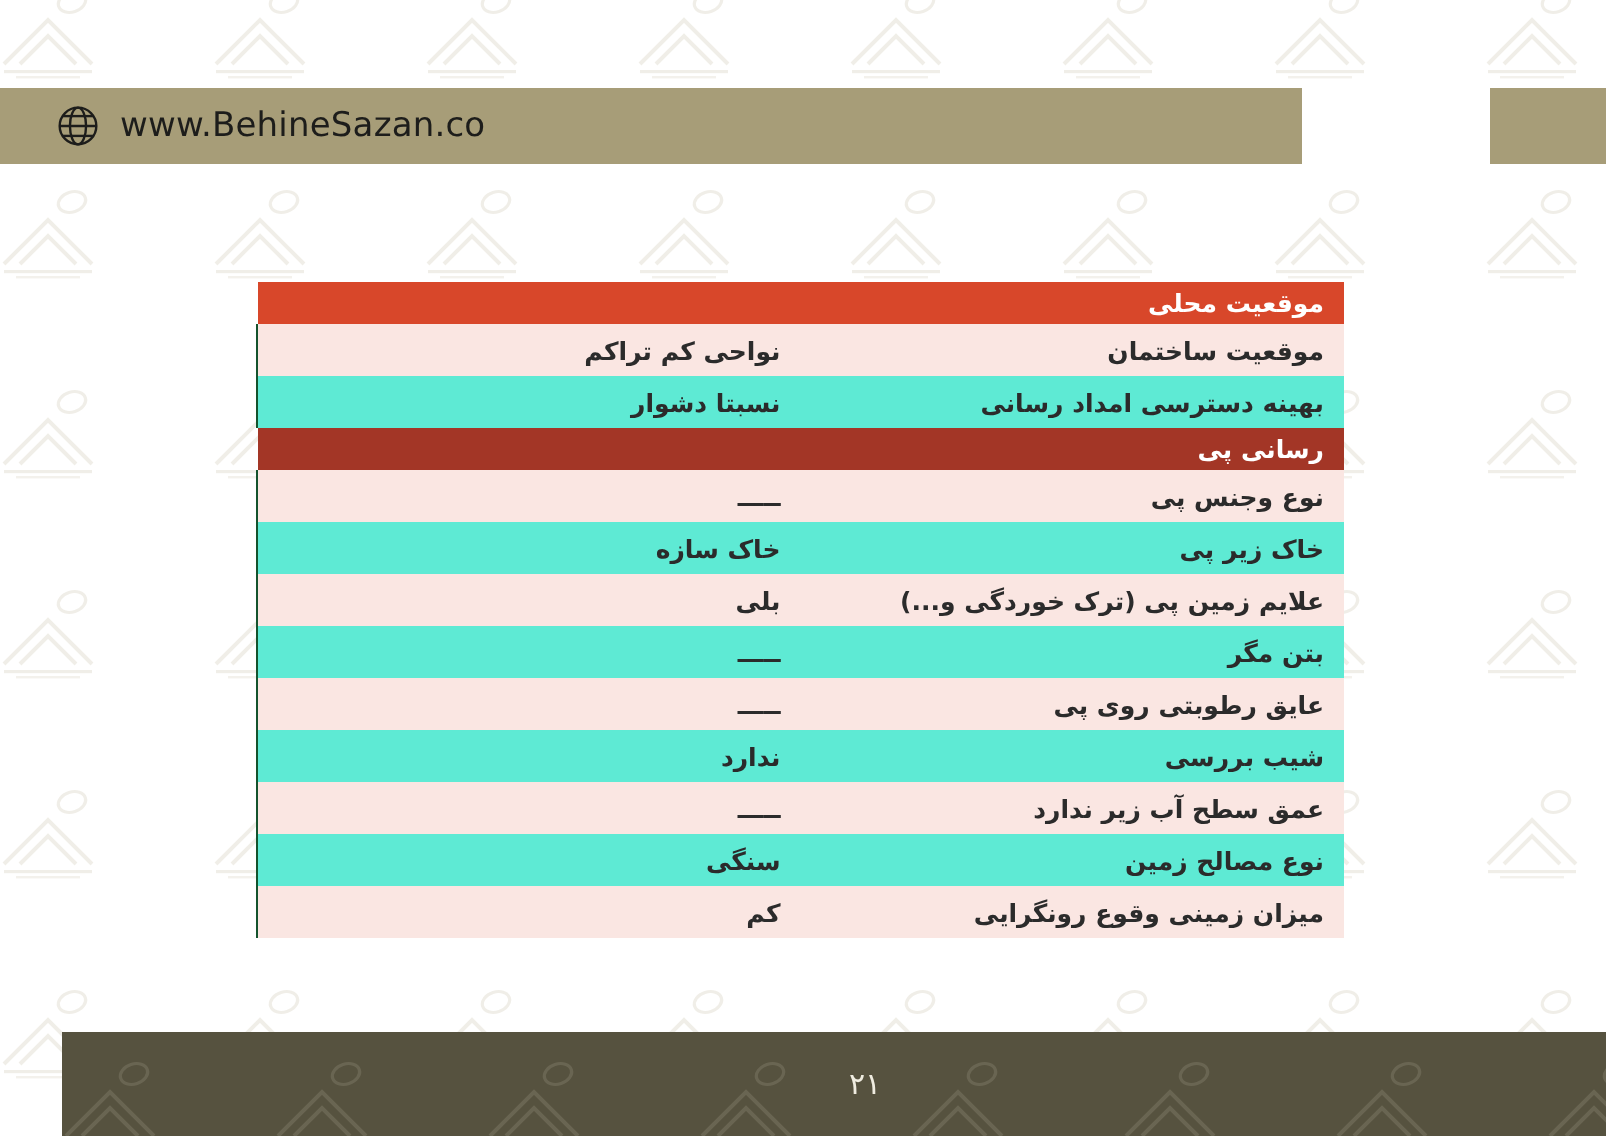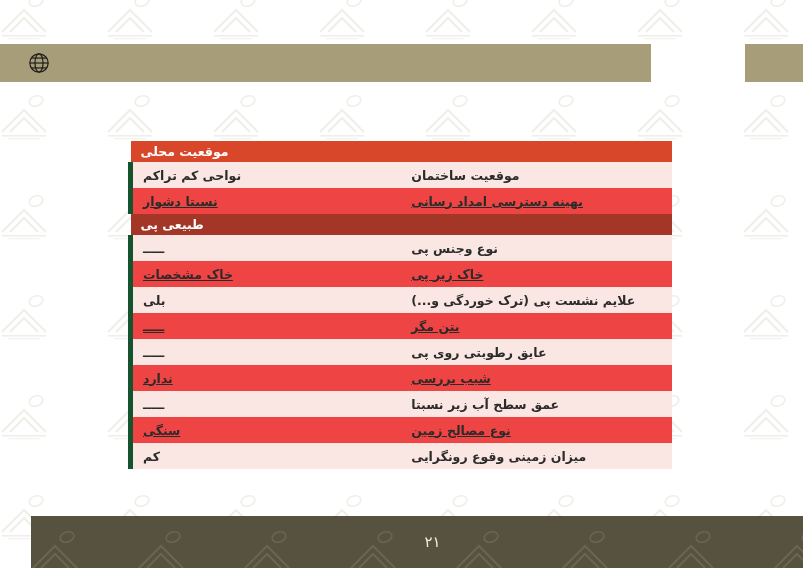--- a/index.html
+++ b/index.html
@@ -121,21 +121,21 @@
     direction: rtl;
   }
   .tbl {
     width: 100%;
     border-collapse: collapse;
     table-layout: fixed;
   }
   .tbl td {
     height: 26px;
     padding: 0 10px;
-    text-align: left;
+    text-align: right;
     vertical-align: middle;
     font-size: 12.5px;
     font-weight: bold;
     color: #2b2b2b;
     border: none;
   }
   .col-label { width: 50%; }
   .col-value { width: 50%; border-left: 1px solid #ffffff; }
 
   tr.section-head td {
@@ -143,22 +143,22 @@
     color: #ffffff;
     font-size: 12.5px;
     font-weight: bold;
     height: 21px;
     border: none;
   }
   tr.section-head.dark td {
     background: #a33626;
   }
   tr.row-a td { background: #fae6e2; }
-  tr.row-b td { background: #ef4444; text-decoration: underline; }
-  tr.row-a td.col-value, tr.row-b td.col-value { border-left: 5px solid #14532d; }
+  tr.row-b td { background: #5eead4; }
+  tr.row-a td.col-value, tr.row-b td.col-value { border-left: 1px solid #14532d; }
 
   
   .footer {
     position: absolute;
     left: 0;
     bottom: 0;
     width: 803px;
     height: 52px;
     background: #56523f;
     z-index: 2;
@@ -727,66 +727,67 @@
   <div class="globe-icon">
     <svg viewBox="0 0 24 24" fill="none" stroke="#1d1d1b" stroke-width="1.3">
       <circle cx="12" cy="12" r="10"></circle>
       <ellipse cx="12" cy="12" rx="4.4" ry="10"></ellipse>
       <line x1="2" y1="12" x2="22" y2="12"></line>
       <line x1="3.6" y1="6.6" x2="20.4" y2="6.6"></line>
       <line x1="3.6" y1="17.4" x2="20.4" y2="17.4"></line>
     </svg>
   </div>
 
+  <div class="site-url">www.BehineSazan.co</div>
 
 
 
   <div class="table-wrap">
     <table class="tbl" id="survey-table">
       <tbody id="survey-tbody">
           <tr class="section-head">
             <td colspan="2">موقعیت محلی</td>
           </tr>
           <tr class="row-a">
             <td class="col-label">موقعیت ساختمان</td>
             <td class="col-value">نواحی کم تراکم</td>
           </tr>
           <tr class="row-b">
             <td class="col-label">بهینه دسترسی امداد رسانی</td>
             <td class="col-value">نسبتا دشوار</td>
           </tr>
           <tr class="section-head dark">
-            <td colspan="2">طبیعی پی</td>
+            <td colspan="2">رسانی پی</td>
           </tr>
           <tr class="row-a">
             <td class="col-label">نوع وجنس پی</td>
             <td class="col-value">ـــــ</td>
           </tr>
           <tr class="row-b">
             <td class="col-label">خاک زیر پی</td>
-            <td class="col-value">خاک مشخصات</td>
+            <td class="col-value">خاک سازه</td>
           </tr>
           <tr class="row-a">
-            <td class="col-label">علایم نشست پی (ترک خوردگی و...)</td>
+            <td class="col-label">علایم زمین پی (ترک خوردگی و...)</td>
             <td class="col-value">بلی</td>
           </tr>
           <tr class="row-b">
             <td class="col-label">بتن مگر</td>
             <td class="col-value">ـــــ</td>
           </tr>
           <tr class="row-a">
             <td class="col-label">عایق رطوبتی روی پی</td>
             <td class="col-value">ـــــ</td>
           </tr>
           <tr class="row-b">
             <td class="col-label">شیب بررسی</td>
             <td class="col-value">ندارد</td>
           </tr>
           <tr class="row-a">
-            <td class="col-label">عمق سطح آب زیر نسبتا</td>
+            <td class="col-label">عمق سطح آب زیر ندارد</td>
             <td class="col-value">ـــــ</td>
           </tr>
           <tr class="row-b">
             <td class="col-label">نوع مصالح زمین</td>
             <td class="col-value">سنگی</td>
           </tr>
           <tr class="row-a">
             <td class="col-label">میزان زمینی وقوع رونگرایی</td>
             <td class="col-value">کم</td>
           </tr>

